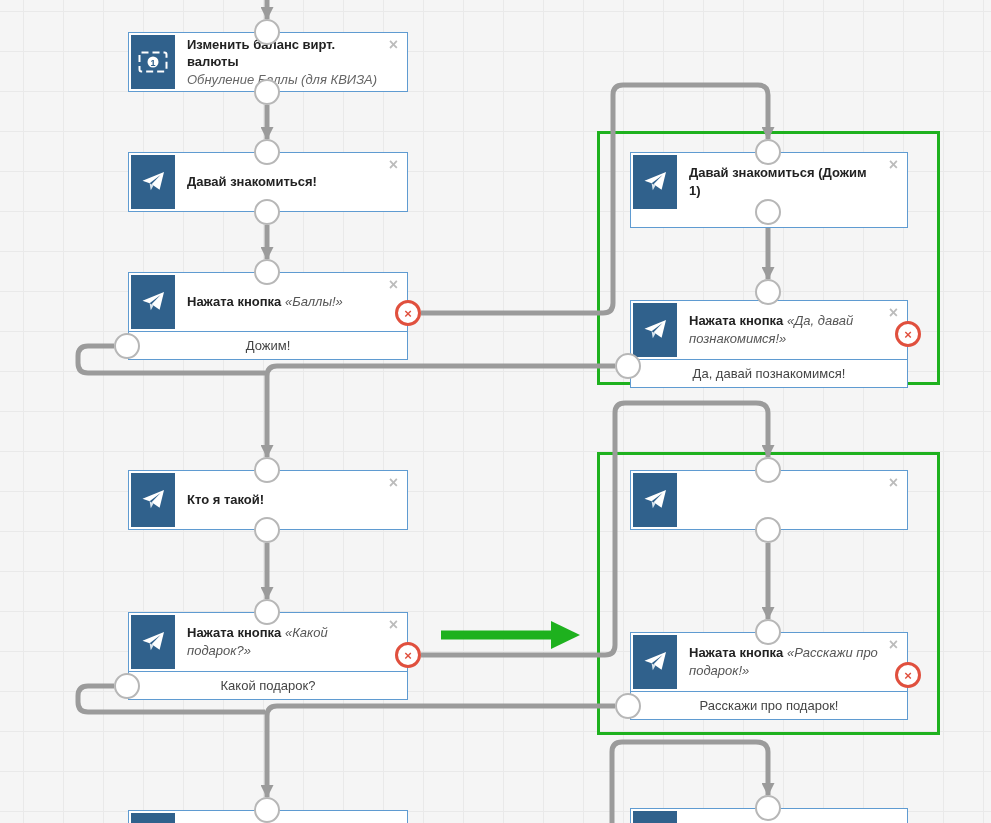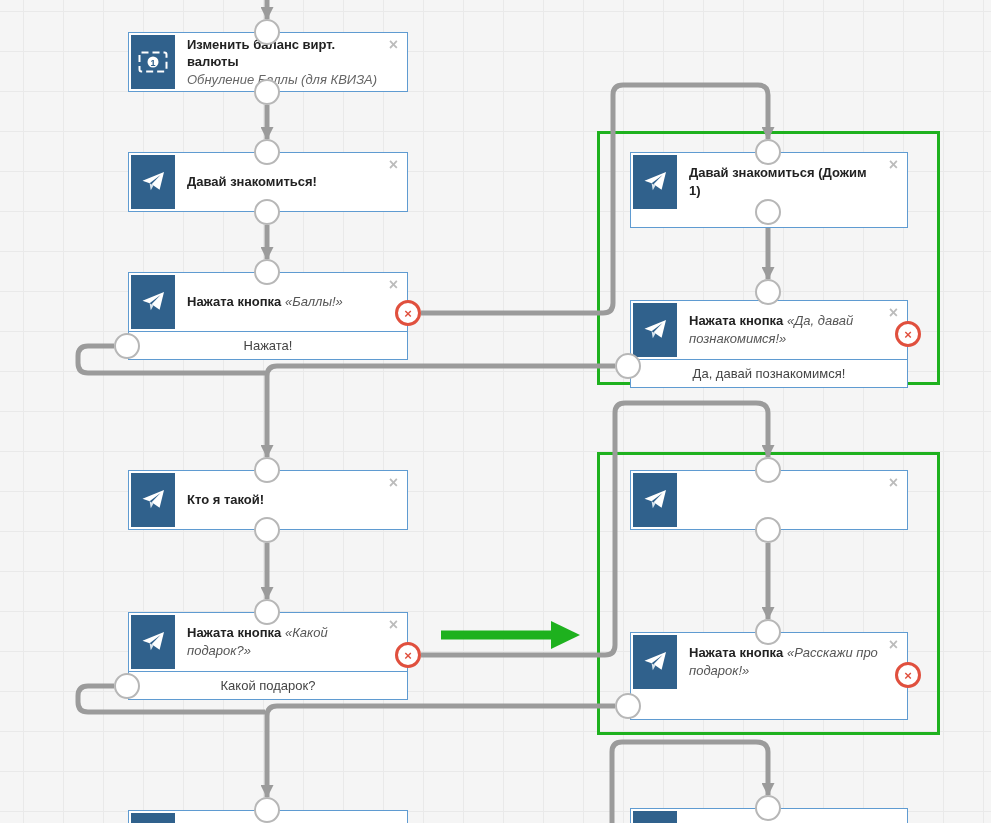--- a/index.html
+++ b/index.html
@@ -98,21 +98,21 @@
     <div class="icon">
       <svg width="26" height="24" viewBox="0 0 24 24">
         <path fill="#fff" d="M23 2 L1.5 10.8 L8.6 13.2 L19.5 5 L10.6 14.2 L18.6 19.8 Z"></path>
         <path fill="#d8e4ee" d="M8.6 13.2 L9.8 20.3 L12.5 15.6 Z"></path>
       </svg>
     </div>
     <div class="txt">
       <span><span class="ttl">Нажата кнопка</span> <span class="quote">«Баллы!»</span></span>
     </div>
     <span class="close">×</span>
-    <div class="btn-row">Нажата!</div>
+    <div class="btn-row">Дожим!</div>
   </div>
 
   <div class="node" style="left:128px;top:470px;width:280px;height:60px;">
     <div class="icon">
       <svg width="26" height="24" viewBox="0 0 24 24">
         <path fill="#fff" d="M23 2 L1.5 10.8 L8.6 13.2 L19.5 5 L10.6 14.2 L18.6 19.8 Z"></path>
         <path fill="#d8e4ee" d="M8.6 13.2 L9.8 20.3 L12.5 15.6 Z"></path>
       </svg>
     </div>
     <div class="txt">
@@ -180,20 +180,21 @@
     <div class="icon">
       <svg width="26" height="24" viewBox="0 0 24 24">
         <path fill="#fff" d="M23 2 L1.5 10.8 L8.6 13.2 L19.5 5 L10.6 14.2 L18.6 19.8 Z"></path>
         <path fill="#d8e4ee" d="M8.6 13.2 L9.8 20.3 L12.5 15.6 Z"></path>
       </svg>
     </div>
     <div class="txt">
       <span><span class="ttl">Нажата кнопка</span> <span class="quote">«Расскажи про подарок!»</span></span>
     </div>
     <span class="close">×</span>
+    <div class="btn-row">Расскажи про подарок!</div>
   </div>
 
   <div class="node" style="left:630px;top:808px;width:278px;height:60px;">
     <div class="icon"></div>
   </div>
 
   <div class="port" style="left:254px;top:19px;"></div>
   <div class="port" style="left:254px;top:79px;"></div>
   <div class="port" style="left:254px;top:139px;"></div>
   <div class="port" style="left:254px;top:199px;"></div>

